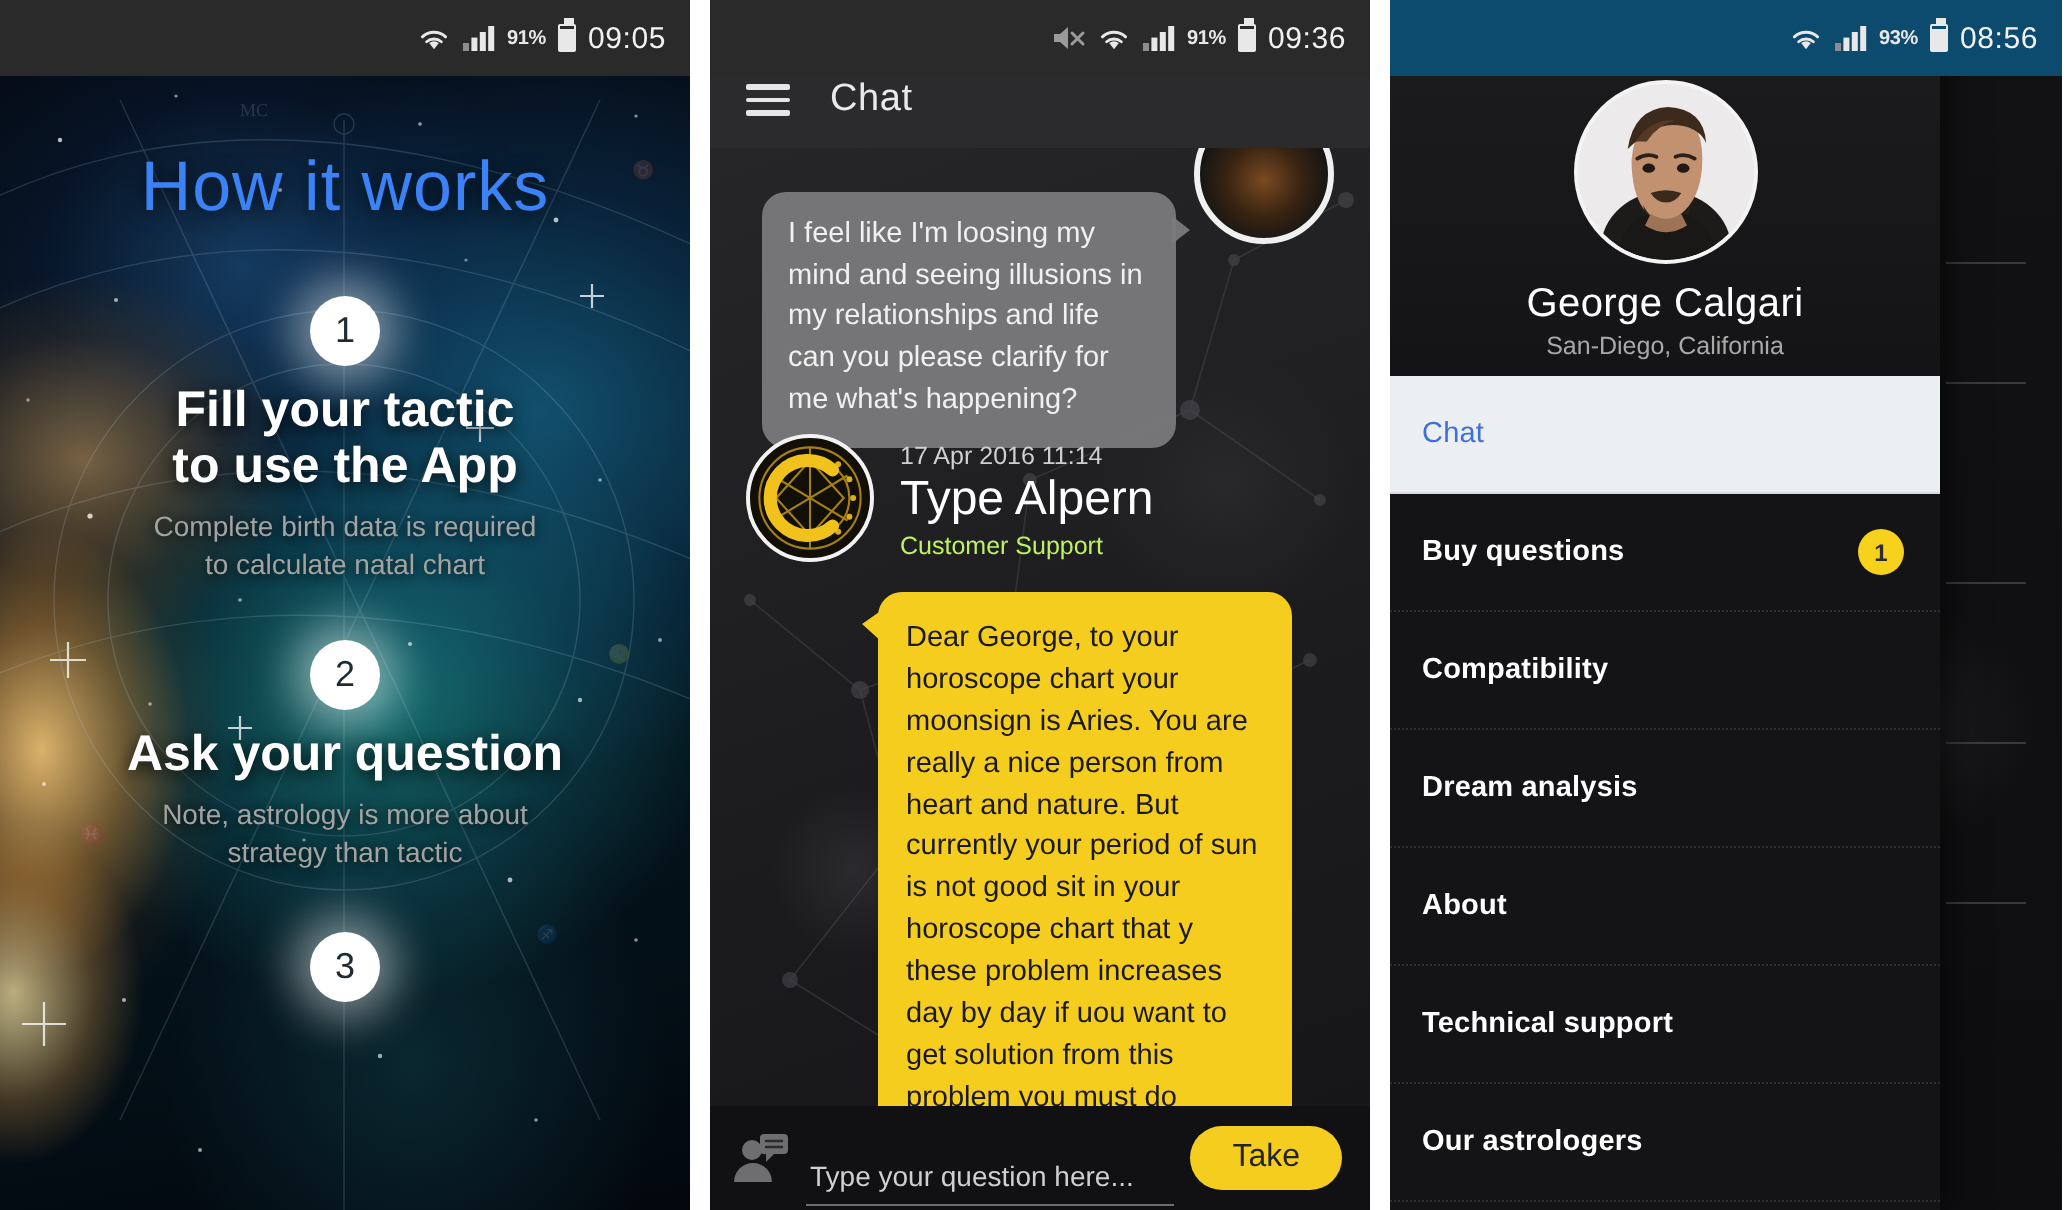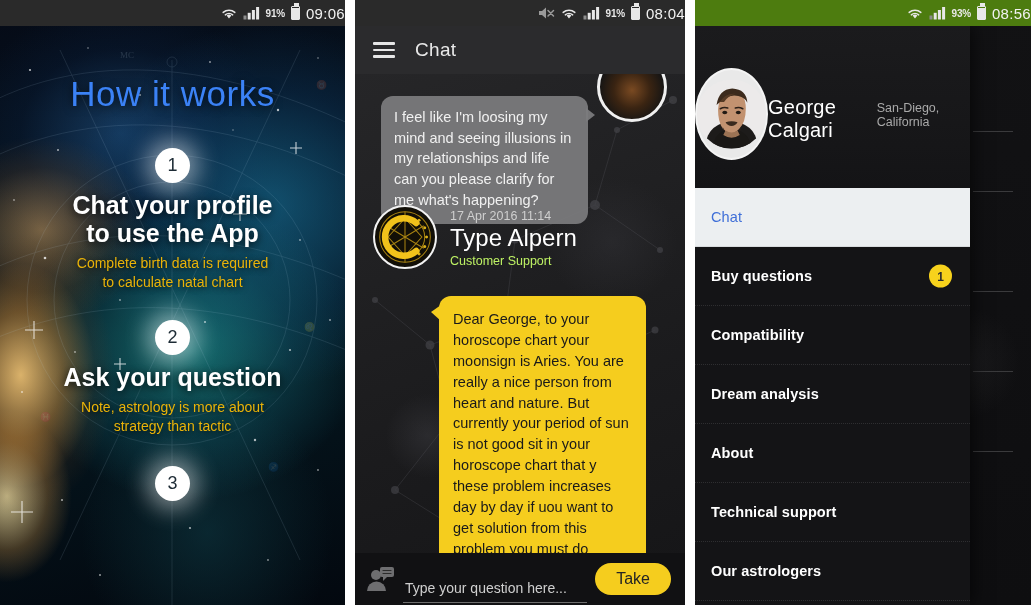--- a/index.html
+++ b/index.html
@@ -10,25 +10,25 @@
   .stage{ position:relative; width:1036px; height:605px; background:#fff; display:flex; gap:10px; }
 
   
   .phone{ position:relative; overflow:hidden; background:#000; }
   .phone-1{ width:345px; height:605px; }
   .phone-2{ width:330px; height:605px; }
   .phone-3{ width:336px; height:605px; }
 
   
   .statusbar{
-    position:absolute; left:0; right:0; top:0; height:26px;
+    position:absolute; left:0; right:0; top:0; height:38px;
     background:#2a2a2a; display:flex; align-items:center; justify-content:flex-end;
-    padding-right:0; gap:6px; z-index:40;
-  }
-  .statusbar.p3{ background:#4d7c0f; }
+    padding-right:12px; gap:6px; z-index:40;
+  }
+  .statusbar.p3{ background:#0c4a6e; }
   .sb-ico{ display:block; }
   .sb-pct{ color:#e8e8e8; font-size:10px; font-weight:bold; letter-spacing:-0.2px; }
   .sb-time{ color:#f2f2f2; font-size:15px; letter-spacing:0.3px; }
   .batt{
     width:9px; height:14px; border:1.6px solid #e8e8e8; border-radius:1px;
     position:relative; background:linear-gradient(to top,#e8e8e8 88%, transparent 88%);
   }
   .batt:before{
     content:""; position:absolute; top:-4px; left:2px; width:5px; height:2.5px; background:#e8e8e8;
   }
@@ -58,21 +58,21 @@
     width:35px; height:35px; border-radius:50%; margin:0 auto 8px auto;
     background:#ffffff; color:#1d2b35; font-size:18px; font-weight:500;
     display:flex; align-items:center; justify-content:center;
     box-shadow:0 0 22px 9px rgba(255,255,255,.45);
   }
   .step-title{
     color:#ffffff; font-size:25px; font-weight:bold; line-height:1.12;
     text-shadow:0 2px 8px rgba(0,0,0,.85);
   }
   .step-sub{
-    color:#eab308; font-size:14px; line-height:1.35; margin-top:7px;
+    color:#a3a3a3; font-size:14px; line-height:1.35; margin-top:7px;
     text-shadow:0 1px 6px rgba(0,0,0,.8);
   }
   .step-1{ margin-top:34px; }
   .step-2{ margin-top:28px; }
   .step-3{ margin-top:30px; }
 
   
   .chatbg{
     position:absolute; inset:0;
     background:
@@ -101,21 +101,21 @@
     position:absolute; left:26px; top:22px; width:207px;
     background:rgba(124,124,126,.93); border-radius:12px; padding:11px 13px 13px 13px;
     color:#f0f0f0; font-size:14.5px; line-height:1.43;
   }
   .bubble-gray:after{
     content:""; position:absolute; right:-7px; top:12px; width:0; height:0;
     border-top:7px solid transparent; border-bottom:7px solid transparent;
     border-left:9px solid rgba(124,124,126,.93);
   }
 
-  .sender-row{ position:absolute; left:18px; top:131px; display:flex; align-items:flex-start; gap:13px; }
+  .sender-row{ position:absolute; left:18px; top:143px; display:flex; align-items:flex-start; gap:13px; }
   .sender-avatar{
     width:64px; height:64px; border-radius:50%; flex:none; position:relative;
     background:radial-gradient(circle at 50% 50%, #221d08 0%, #15120a 60%, #090807 100%);
     border:2.5px solid #f2f2f2; overflow:hidden;
   }
   .sender-meta{ padding-top:4px; }
   .sender-time{ color:#cfcfcf; font-size:12.5px; }
   .sender-name{ color:#ffffff; font-size:24px; font-weight:500; line-height:1.18; margin-top:1px; }
   .sender-role{ color:#bef264; font-size:12.5px; margin-top:2px; }
 
@@ -158,21 +158,21 @@
   .p3-behind{ position:absolute; right:0; top:26px; width:62px; bottom:0; z-index:5; }
   .p3-behind .bl{ position:absolute; left:4px; width:40px; height:1.4px; background:#3a3a3c; }
   .drawer{
     position:absolute; left:0; top:26px; width:275px; bottom:0; z-index:15;
     background:#141416; display:flex; flex-direction:column;
     box-shadow:3px 0 16px rgba(0,0,0,.6);
   }
   .drawer-header{
     height:162px; flex:none; position:relative;
     background:linear-gradient(180deg,#1b1b1d 0%, #171719 60%, #141416 100%);
-    display:flex; flex-direction:row; align-items:center; padding-top:14px;
+    display:flex; flex-direction:column; align-items:center; padding-top:14px;
   }
   .profile-pic{
     width:92px; height:92px; border-radius:50%; overflow:hidden; position:relative;
     border:2.5px solid #f4f4f4; background:#e9e9e9;
   }
   .profile-name{ color:#ffffff; font-size:20px; font-weight:500; margin-top:9px; letter-spacing:.2px; }
   .profile-loc{ color:#a9a9a9; font-size:12.5px; margin-top:2px; }
   .menu{ flex:1; display:flex; flex-direction:column; }
   .menu-item{
     height:59px; flex:none; display:flex; align-items:center; padding:0 16px;
@@ -262,30 +262,30 @@
         <path d="M4.3 8.9 a5.6 5.6 0 0 1 7.4 0" stroke="#e8e8e8" stroke-width="1.4" fill="none" stroke-linecap="round"></path>
       </svg>
       <svg class="sb-ico" width="17" height="14" viewBox="0 0 17 14">
         <rect x="0.5" y="9.5" width="3" height="4" fill="#8d8d8d"></rect>
         <rect x="4.7" y="6.8" width="3" height="6.7" fill="#e8e8e8"></rect>
         <rect x="8.9" y="4" width="3" height="9.5" fill="#e8e8e8"></rect>
         <rect x="13.1" y="1" width="3" height="12.5" fill="#e8e8e8"></rect>
       </svg>
       <span class="sb-pct">91%</span>
       <span class="batt"></span>
-      <span class="sb-time">09:06</span>
+      <span class="sb-time">09:05</span>
     </div>
 
     <div class="p1-content">
       <div class="p1-title">How it works</div>
 
       <div class="step step-1">
         <div class="step-num">1</div>
         <div class="step-title">
-          <div>Chat your profile</div>
+          <div>Fill your tactic</div>
           <div>to use the App</div>
         </div>
         <div class="step-sub">
           <div>Complete birth data is required</div>
           <div>to calculate natal chart</div>
         </div>
       </div>
 
       <div class="step step-2">
         <div class="step-num">2</div>
@@ -347,21 +347,21 @@
         <path d="M4.3 8.9 a5.6 5.6 0 0 1 7.4 0" stroke="#e8e8e8" stroke-width="1.4" fill="none" stroke-linecap="round"></path>
       </svg>
       <svg class="sb-ico" width="17" height="14" viewBox="0 0 17 14">
         <rect x="0.5" y="9.5" width="3" height="4" fill="#8d8d8d"></rect>
         <rect x="4.7" y="6.8" width="3" height="6.7" fill="#e8e8e8"></rect>
         <rect x="8.9" y="4" width="3" height="9.5" fill="#e8e8e8"></rect>
         <rect x="13.1" y="1" width="3" height="12.5" fill="#e8e8e8"></rect>
       </svg>
       <span class="sb-pct">91%</span>
       <span class="batt"></span>
-      <span class="sb-time">08:04</span>
+      <span class="sb-time">09:36</span>
     </div>
 
     <div class="chat-appbar">
       <div class="hamburger">
         <span></span>
           <span></span>
           <span></span>
       </div>
       <div class="chat-title">Chat</div>
     </div>

